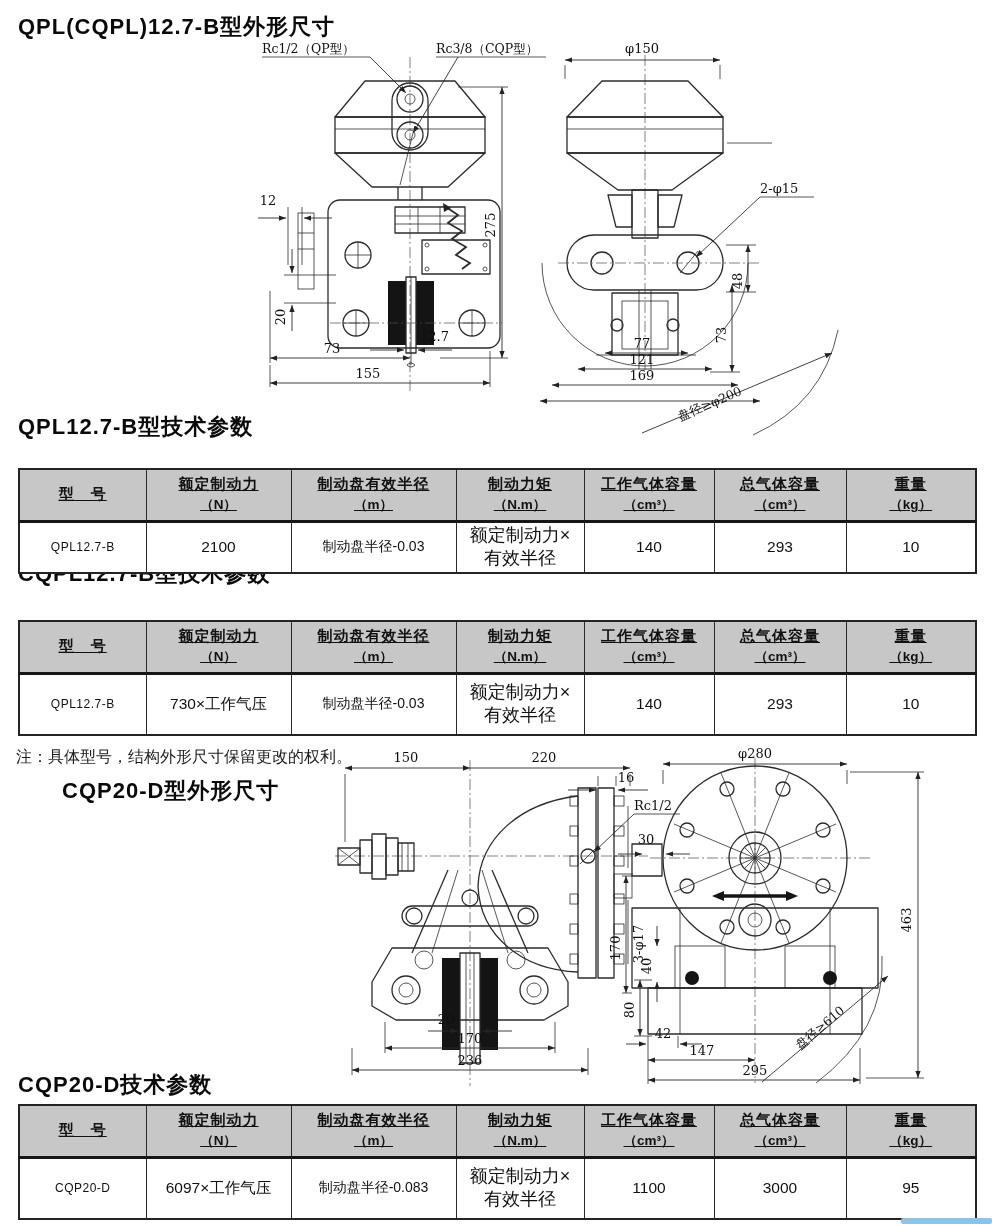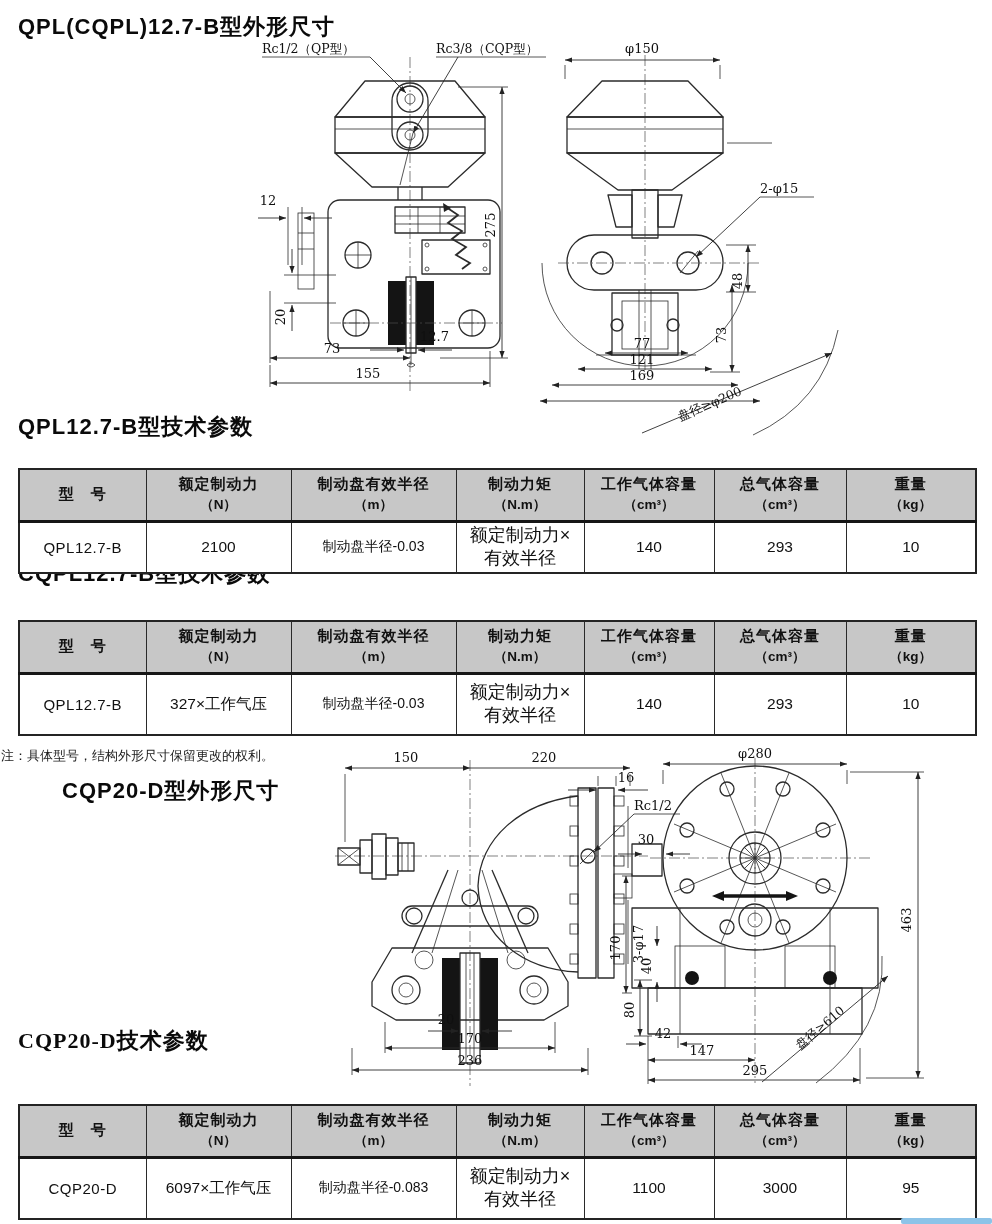--- a/index.html
+++ b/index.html
@@ -10,37 +10,37 @@
     font-family:"Liberation Sans", sans-serif;
   }
   .sec-title {
     position:absolute; left:18px; font-size:22px; font-weight:700;
     letter-spacing:1px; color:#0a0a0a; white-space:nowrap;
   }
   #title1 { top:12px; }
   #title2 { top:412px; }
   #title3 { top:559px; }
   #title4 { top:776px;margin-left:44px; }
-  #title5 { top:1026px;font-family:Liberation Serif, serif; }
-  .note { position:absolute; left:1px; top:747px; font-size:13px; color:#1c1c1c; }
+  #title5 { top:1070px; }
+  .note { position:absolute; left:16px; top:747px; font-size:16px; color:#1c1c1c; }
 
   table.spec {
     position:absolute; left:18px; border-collapse:collapse; table-layout:fixed;
     background:#fff; border:2px solid #242424;
   }
   #spec1 { top:468px; } #spec2 { top:620px; } #spec3 { top:1104px; }
   .spec th, .spec td { border:1.4px solid #2a2a2a; text-align:center; vertical-align:middle; padding:0; }
   .spec th { background:var(--header_bg); border-bottom:3px solid #161616; }
-  .spec thead tr { height:52px; }
+  .spec thead tr { height:52px;text-decoration:underline; }
   .r52 { height:52px; } .r62 { height:62px; }
   .h1 { font-size:15px; font-weight:700; letter-spacing:1px; }
   .h2 { font-size:13.5px; font-weight:700; margin-top:2px; }
   .h2:empty { display:none; }
   .cell { font-size:15.5px; }
-  .model { font-size:15px; letter-spacing:0.5px; }
+  .model { font-size:12px; letter-spacing:0.5px; }
   .small { font-size:14px; }
   .two div { font-size:18px; line-height:1.3;text-align:center; }
 
   .dwg { position:absolute; }
   .ol   { fill:none; stroke:#2b2b2b; stroke-width:1.3; stroke-linejoin:round; }
   .thin { fill:none; stroke:#2b2b2b; stroke-width:0.8; }
   .cl   { fill:none; stroke:#4a4a4a; stroke-width:0.7; stroke-dasharray:11 3 2 3; }
   .dim  { fill:none; stroke:#2b2b2b; stroke-width:0.9; }
   .blk  { fill:#141414; stroke:none; }
   text.dt  { font-family:"DejaVu Serif", serif; font-size:13px; fill:#101010; }
@@ -522,21 +522,21 @@
         </th>
       <th>
           <div class="h1">重量</div>
           <div class="h2">（kg）</div>
         </th>
     </tr>
   </thead>
   <tbody>
     <tr class="r62">
       <td class="cell model">QPL12.7-B</td>
-      <td class="cell">327×工作气压</td>
+      <td class="cell">730×工作气压</td>
       <td class="cell small">制动盘半径-0.03</td>
       <td class="cell two">
         <div>额定制动力×</div>
           <div>有效半径</div>
       </td>
       <td class="cell">140</td>
       <td class="cell">293</td>
       <td class="cell">10</td>
     </tr>
   </tbody>

